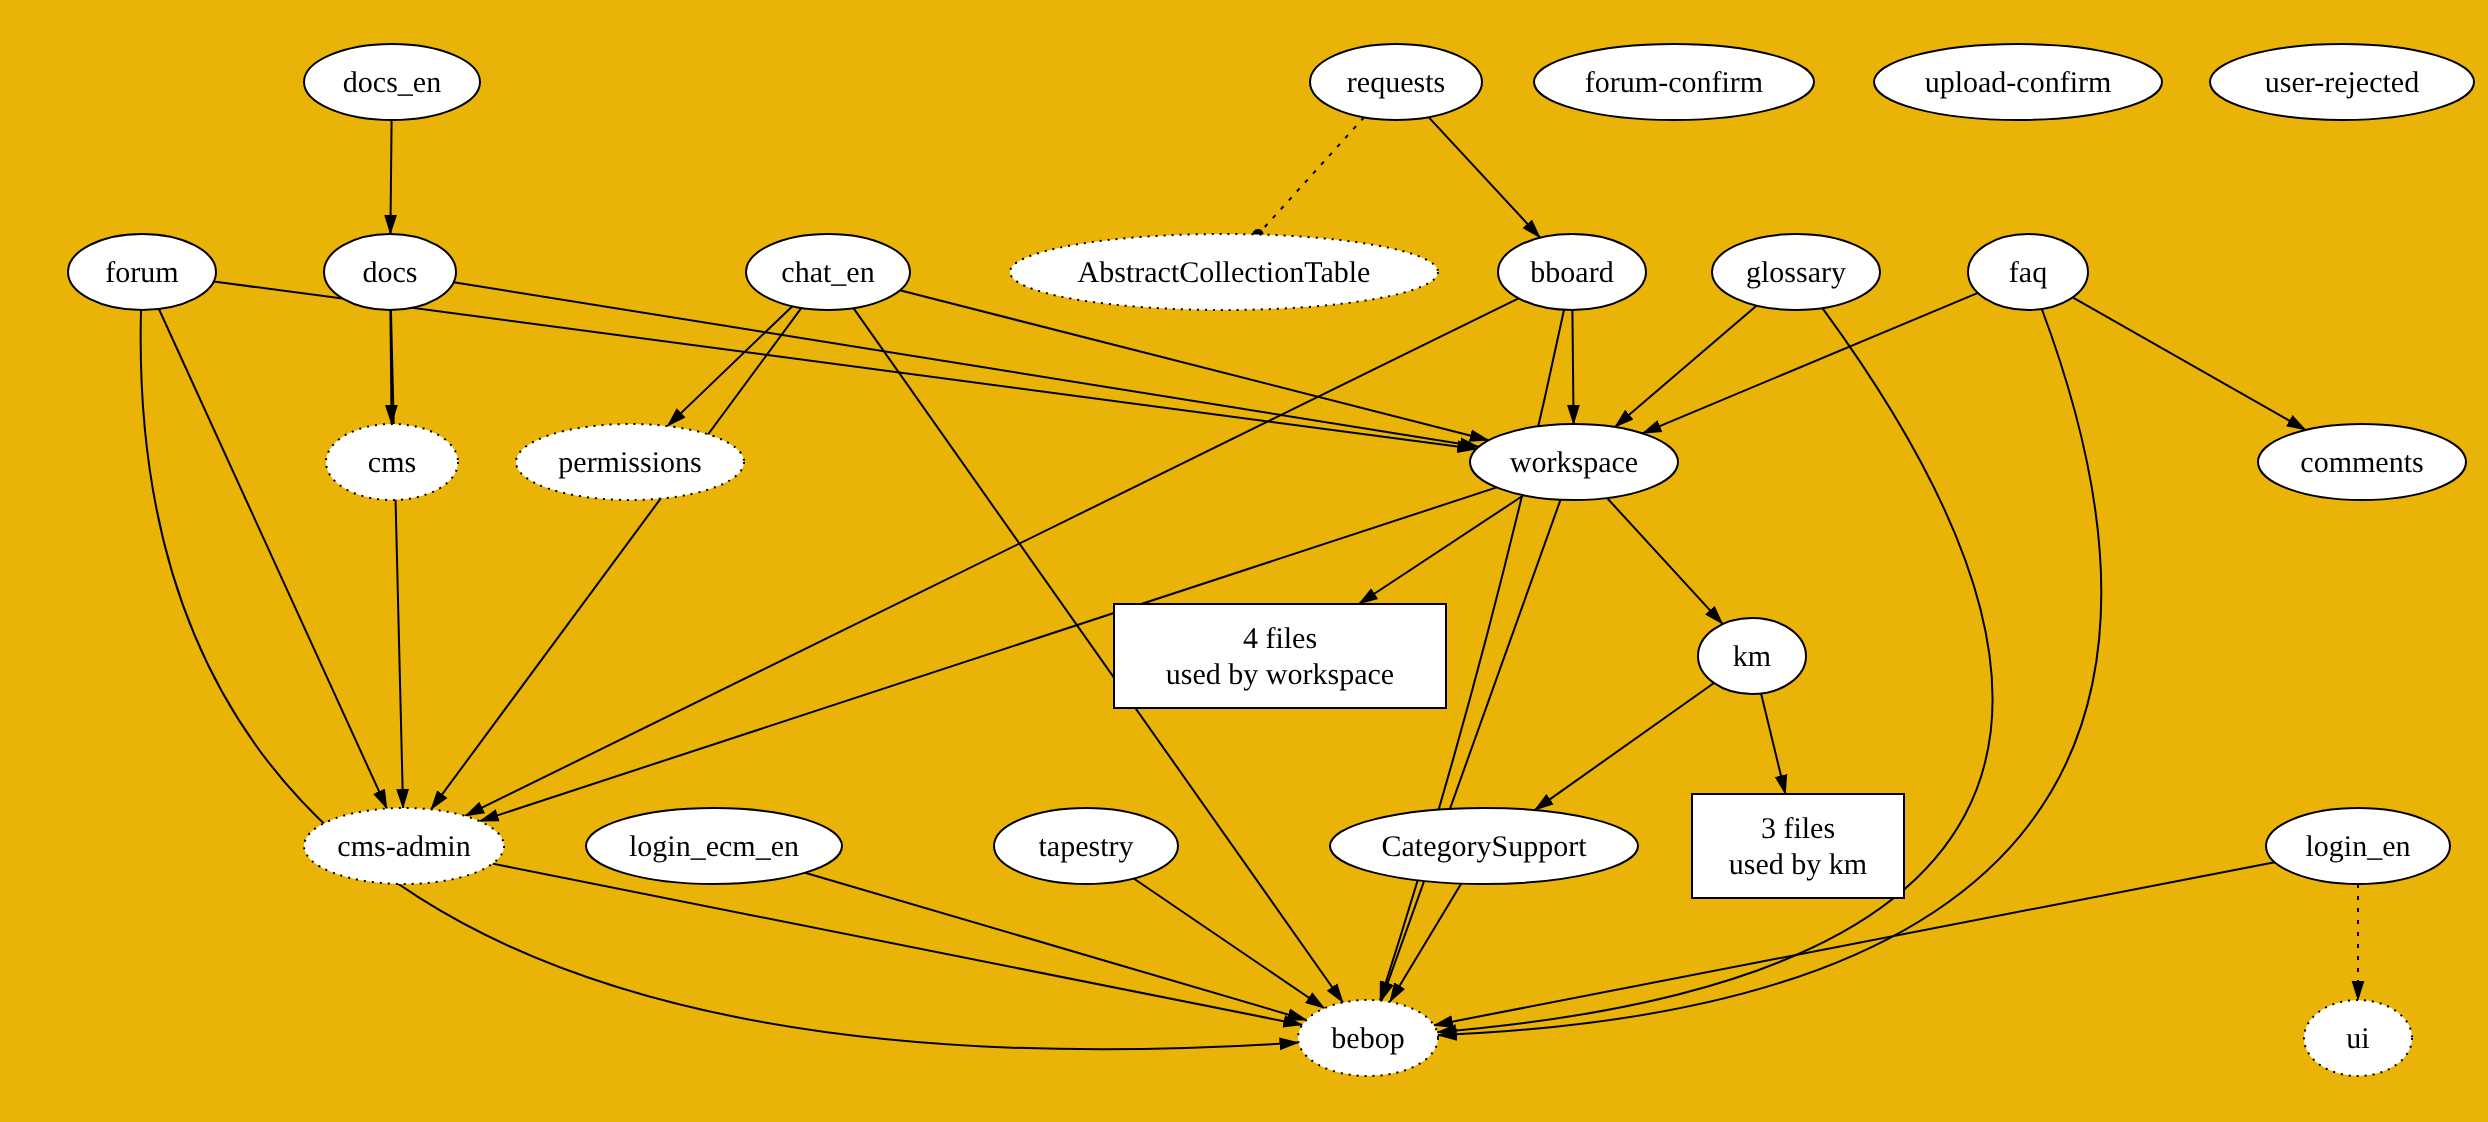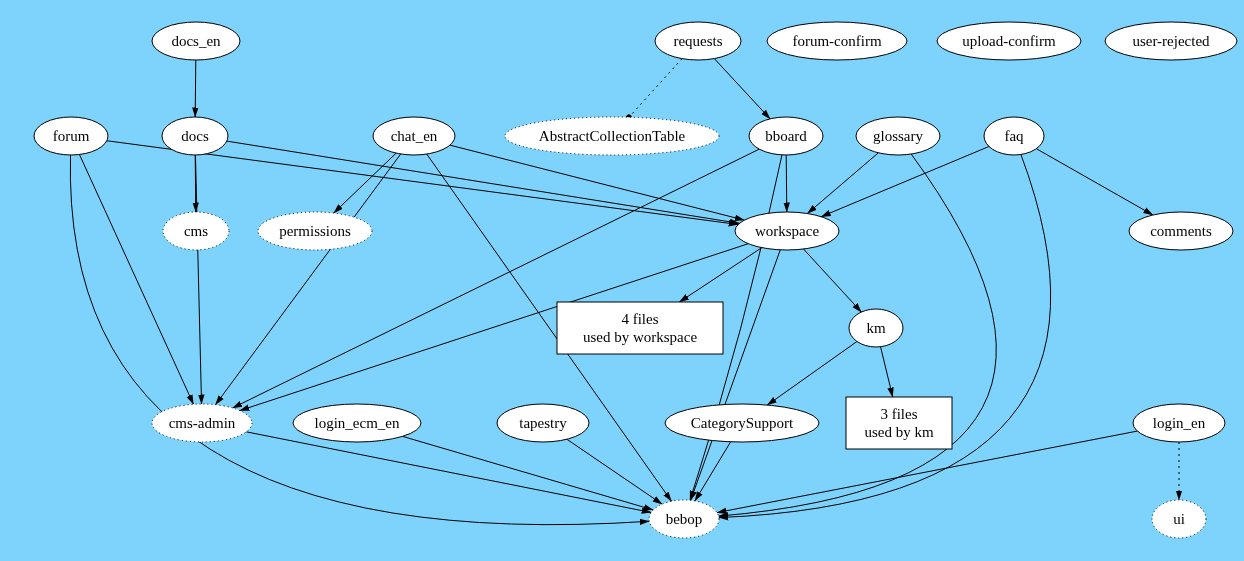--- a/index.html
+++ b/index.html
@@ -5,21 +5,21 @@
   html, body {
     margin: 0;
     padding: 0;
     background: #ffffff;
     font-family: "Liberation Serif", "DejaVu Serif", serif;
   }
   .stage {
     position: relative;
     width: 1244px;
     height: 561px;
-    background: #7dd3fc;
+    background: #eab308;
     overflow: hidden;
   }
   svg { display: block; }
   .node-label {
     font-family: "Liberation Serif", "DejaVu Serif", serif;
     font-size: 15px;
     fill: #000000;
   }
   .graph-edge { fill: none; stroke-width: 1; }
 </style>

